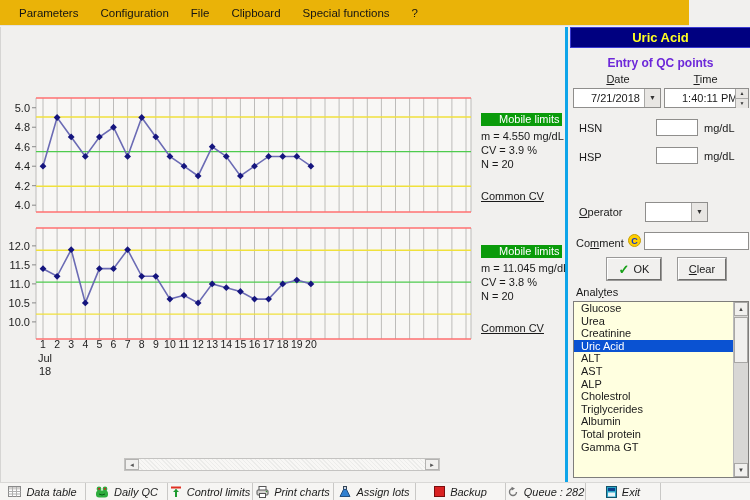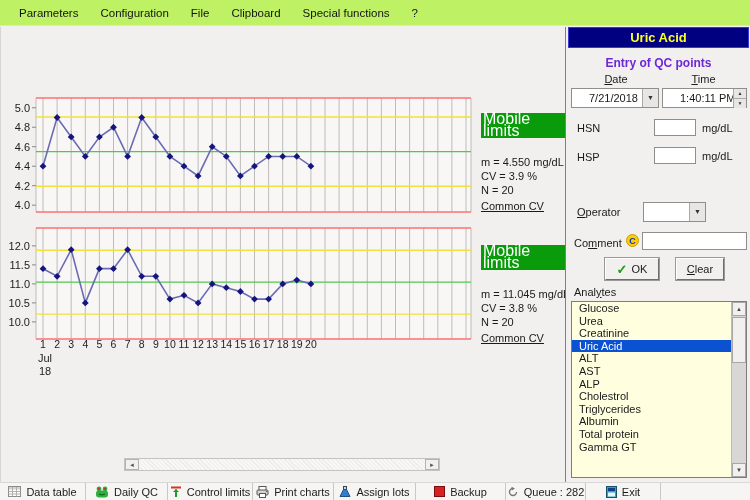--- a/index.html
+++ b/index.html
@@ -1,45 +1,45 @@
 <!DOCTYPE html>
 <html><head>
 <meta charset="utf-8">
 <style>
   * { margin:0; padding:0; box-sizing:border-box; }
   html,body { width:750px; height:500px; overflow:hidden; }
   body { position:relative; font-family:"Liberation Sans",sans-serif; font-size:11px; background:#f1f0ee; color:#1a1a1a; }
 
   
   #title-remnant { position:absolute; left:6px; top:0; width:124px; height:4px; background:#1c1c1c; }
-  #menubar { position:absolute; left:0; top:0; width:750px; height:26px; background:#bef264;
+  #menubar { position:absolute; left:0; top:0; width:689px; height:26px; background:#eab308;
              border-bottom:1px solid #e2e1df; display:flex; align-items:center; padding-left:8px; }
   .menu-item { padding:2px 11px; font-size:11.5px; color:#141414; white-space:nowrap; }
 
   
   #chart-panel { position:absolute; left:0; top:27px; width:565px; height:455px; background:#f1f0ee;
                  border-left:1px solid #d6d5d3; }
   #charts-svg { position:absolute; left:0; top:0; }
   .mobile-box { position:absolute; left:480px; width:84px; line-height:12px; }
-  .mobile-label { display:inline-block; background:#0a9b0a; color:#fff; padding:0 2px 1px 2px; font-size:16px; }
+  .mobile-label { display:inline-block; background:#0a9b0a; color:#fff; padding:0 2px 1px 18px; font-size:11px; }
   .mobile-line { margin-top:2px; white-space:nowrap; }
-  .mobile-line.first { margin-top:18px; }
-  .mobile-link { display:inline-block; margin-top:4px; text-decoration:underline; cursor:pointer; }
+  .mobile-line.first { margin-top:4px; }
+  .mobile-link { display:inline-block; margin-top:20px; text-decoration:underline; cursor:pointer; }
   #mobile-box-1 { top:86px; }
   #mobile-box-2 { top:218px; }
 
   
   #hscroll { position:absolute; left:123px; top:431px; width:316px; height:13px;
              border:1px solid #c4c3c1; background:repeating-linear-gradient(45deg,#ececea 0 1px,#f8f7f5 1px 3px); display:flex; justify-content:space-between; }
   .hs-btn { width:14px; height:11px; background:#f1f0ee; border:1px solid #b4b3b1; font-size:6px; line-height:10px;
             text-align:center; color:#555; }
 
   
   #entry-panel { position:absolute; left:565px; top:27px; width:185px; height:455px; background:#f1f0ee;
-                 border-left:1px solid #0ea5e9; }
+                 border-left:3px solid #0ea5e9; }
   #panel-title { position:absolute; left:2px; top:0; width:181px; height:21px; background:#000080;
                  border:1px solid #3a3ad0; color:#ffff22; font-weight:bold; font-size:13px;
                  text-align:center; line-height:19px; }
   #entry-heading { position:absolute; left:0; top:29px; width:185px; text-align:center; color:#6d28d9;
                    font-weight:bold; font-size:12px; }
   .dt-label { position:absolute; top:46px; text-align:center; }
   #date-label { left:10px; width:80px; }
   #time-label { left:100px; width:75px; }
   .u { text-decoration:underline; }
   .combo { position:absolute; height:20px; background:#fff; border:1px solid #8f8e8c; display:flex; align-items:stretch; }
@@ -82,21 +82,21 @@
   #ls-thumb { position:absolute; left:0; top:15px; width:14px; height:46px; background:#f1f0ee; border:1px solid #a8a7a5; }
 
   
   #toolbar { position:absolute; left:0; top:482px; width:750px; height:18px; background:#f6f5f3;
              border-top:1px solid #d9d8d6; display:flex; }
   .tb-item { display:flex; align-items:flex-start; justify-content:center; gap:5px; padding-top:2px;
              border-right:1px solid #c9c8c6; cursor:pointer; }
   .tb-item:nth-child(1){width:86px} .tb-item:nth-child(2){width:82px} .tb-item:nth-child(3){width:85px}
   .tb-item:nth-child(4){width:81px} .tb-item:nth-child(5){width:82px} .tb-item:nth-child(6){width:90px}
   .tb-item:nth-child(7){width:80px} .tb-item:nth-child(8){width:75px} .tb-item:nth-child(9){flex:1; border-right:none;}
-  .tb-label { font-size:11px; margin-top:1px; white-space:nowrap; color:#1c1c1c; }
+  .tb-label { font-size:11px; margin-top:1px; white-space:nowrap; color:#1c1c1c;font-style:italic; }
   .tbicon { display:inline-block; margin-top:1px; }
 </style>
 </head>
 <body>
 
 <div id="title-remnant"></div>
 
 <div id="menubar">
   <span class="menu-item">Parameters</span>
   <span class="menu-item">Configuration</span>

